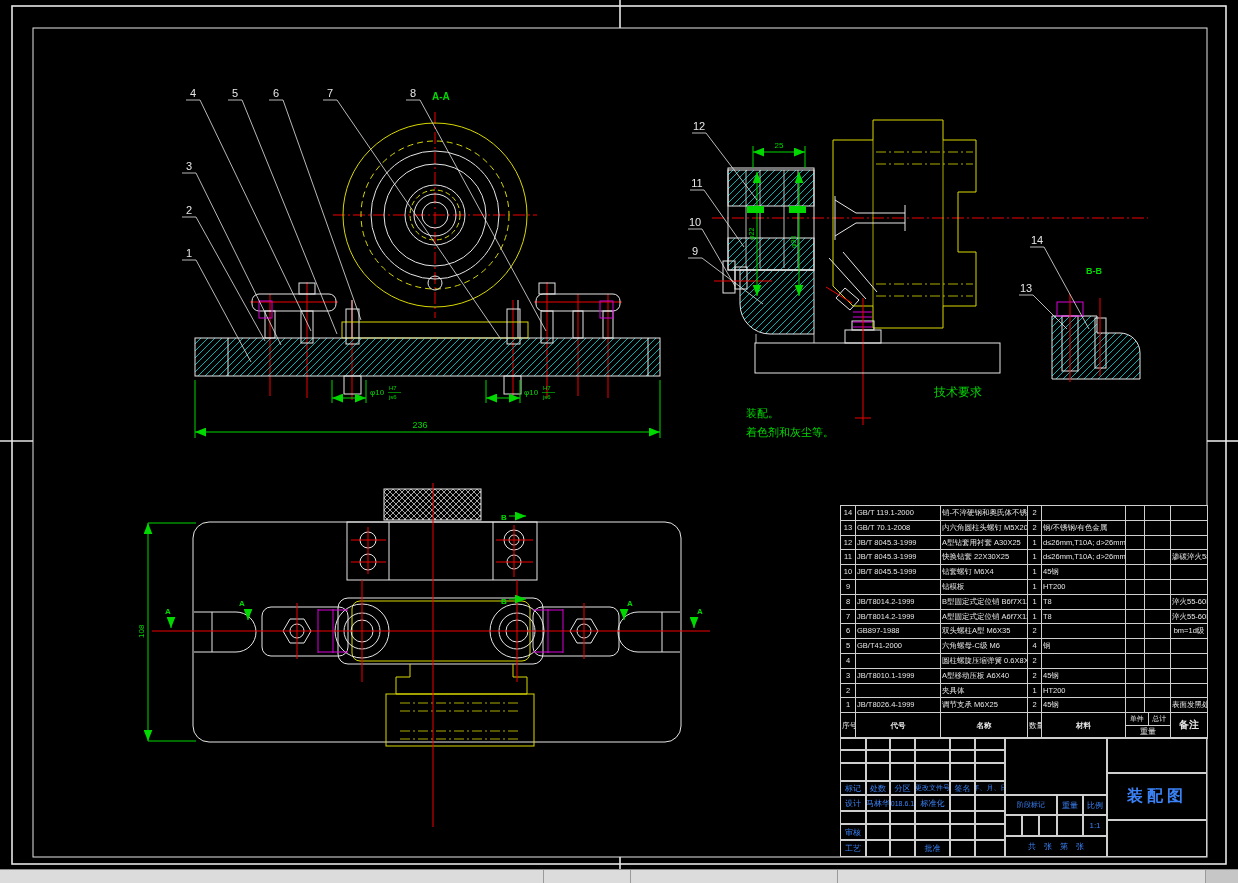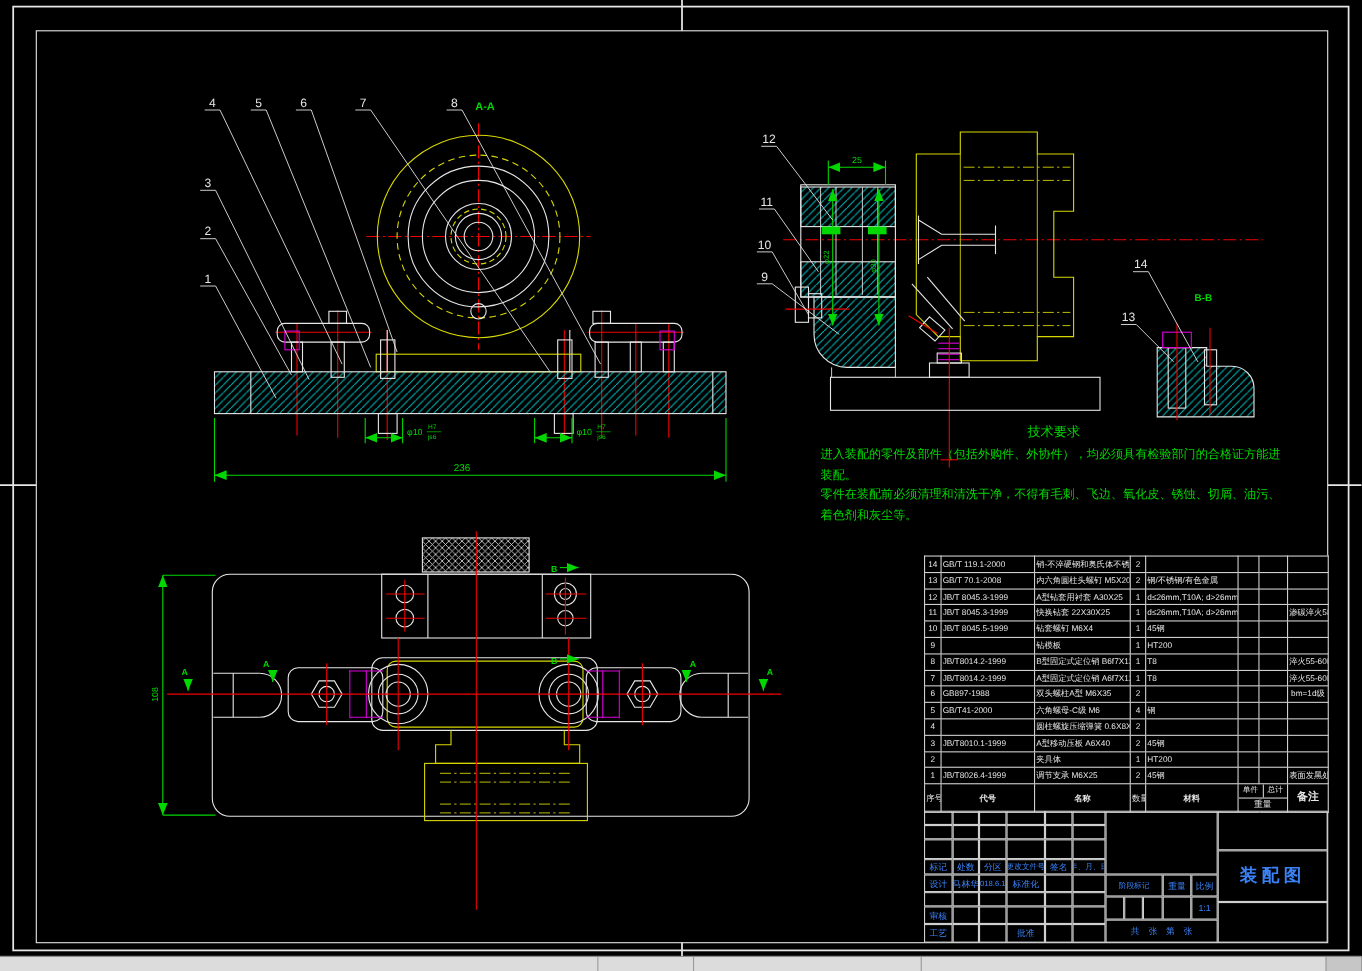--- a/index.html
+++ b/index.html
@@ -386,23 +386,21 @@
       <line x1="694" y1="617" x2="694" y2="628" marker-end="url(#ag)"></line>
       <line x1="509" y1="516" x2="526" y2="516" marker-end="url(#ag)"></line>
       <line x1="509" y1="599" x2="526" y2="599" marker-end="url(#ag)"></line>
     </g>
   </g>
 </svg>
 
 
 <div class="tech">
   <div class="tt">技术要求</div>
-  <div class="tl">进入装配的零件及部件（包括外购件、外协件），均必须具有检验部门的合格证方能进</div>
   <div class="tl">装配。</div>
-  <div class="tl">零件在装配前必须清理和清洗干净，不得有毛刺、飞边、氧化皮、锈蚀、切屑、油污、</div>
   <div class="tl">着色剂和灰尘等。</div>
 </div>
 
 <table class="bom">
   <colgroup>
         <col style="width:15px">
         <col style="width:85px">
         <col style="width:87px">
         <col style="width:14px">
             <col style="width:84px">

